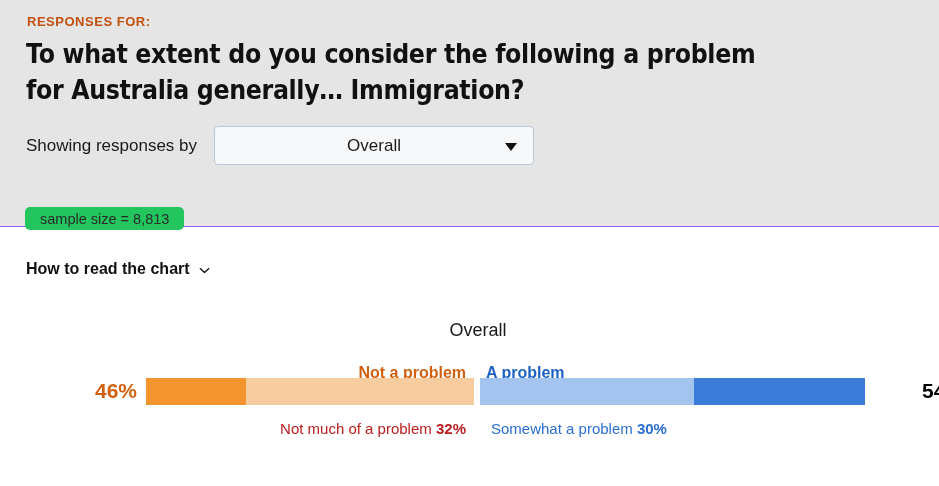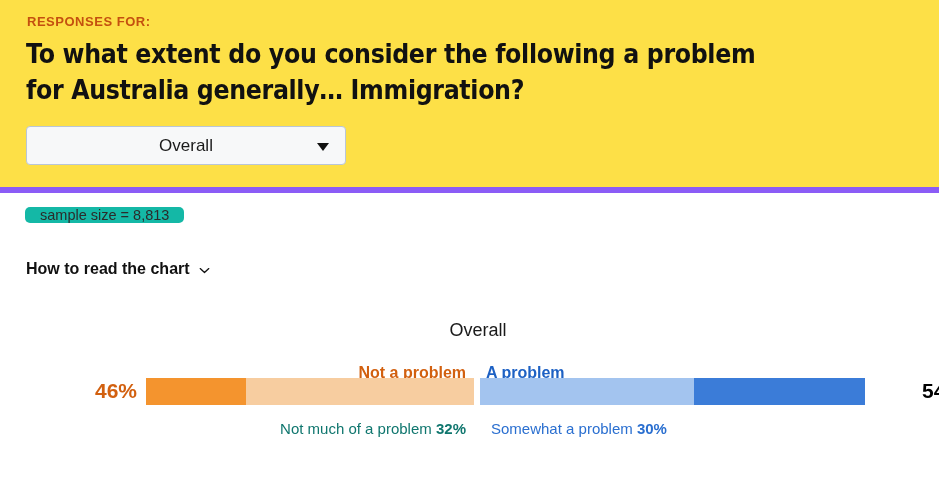--- a/index.html
+++ b/index.html
@@ -14,23 +14,23 @@
     color: #1a1a1a;
     overflow: hidden;
     position: relative;
   }
 
   
   #header-band {
     position: absolute;
     left: 0; top: 0;
     width: 939px;
-    height: 193px;
-    background: #fde047;
-    border-bottom: 6px solid #8b5cf6;
+    height: 227px;
+    background: #e5e5e5;
+    border-bottom: 1px solid #8b5cf6;
     box-sizing: border-box;
   }
   #eyebrow {
     position: absolute;
     left: 27px; top: 14px;
     font-size: 13px;
     font-weight: bold;
     letter-spacing: 0.04em;
     color: #c4500f;
     font-family: "Liberation Sans", sans-serif;
@@ -86,23 +86,23 @@
     width: 0; height: 0;
     border-left: 6px solid transparent;
     border-right: 6px solid transparent;
     border-top: 8px solid #111111;
   }
 
   
   #sample-pill {
     position: absolute;
     left: 25px; top: 207px;
-    height: 16px;
+    height: 23px;
     padding: 0 15px;
-    background: #14b8a6;
+    background: #22c55e;
     border-radius: 5px;
     display: flex;
     align-items: center;
     font-size: 14.5px;
     color: #2b2b2b;
     box-sizing: border-box;
   }
   #how-to-read {
     position: absolute;
     left: 26px; top: 260px;
@@ -207,21 +207,21 @@
     width: 939px;
   }
   .legend-line {
     position: relative;
     height: 22px;
   }
   .legend-left {
     position: absolute;
     right: 473px;
     font-size: 15px;
-    color: #0f766e;
+    color: #b91c1c;
     white-space: nowrap;
   }
   .legend-right {
     position: absolute;
     left: 484px;
     font-size: 15px;
     color: #2a6fd0;
     white-space: nowrap;
     margin-left: 7px;
   }
@@ -230,20 +230,21 @@
 </head>
 <body>
 
 <div id="header-band">
 
   <div id="eyebrow">RESPONSES FOR:</div>
 
   <div id="question-title">To what extent do you consider the following a problem for Australia generally… Immigration?</div>
 
   <div id="filter-row">
+    <span id="filter-label">Showing responses by</span>
 
     <div id="dropdown">
       <span id="dropdown-value">Overall</span>
       <span id="dropdown-caret"></span>
     </div>
   </div>
 </div>
 
 <div id="sample-pill">sample size = 8,813</div>
 

